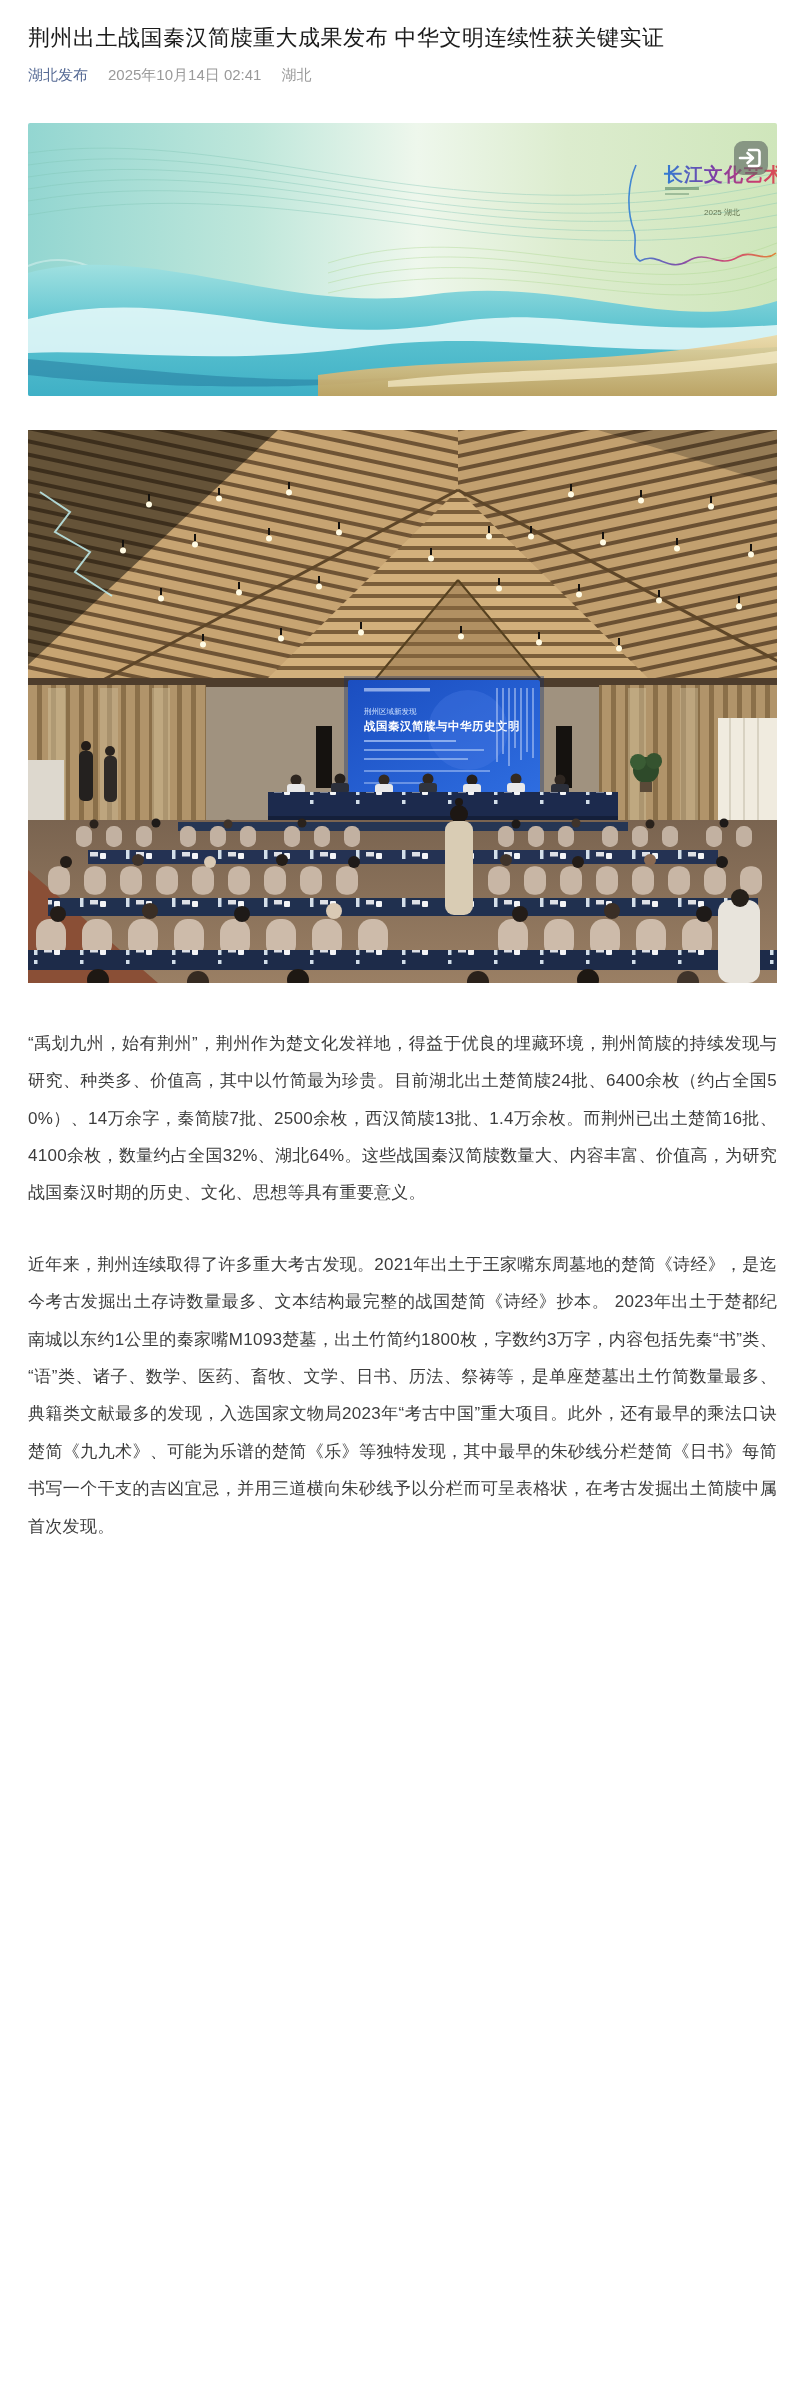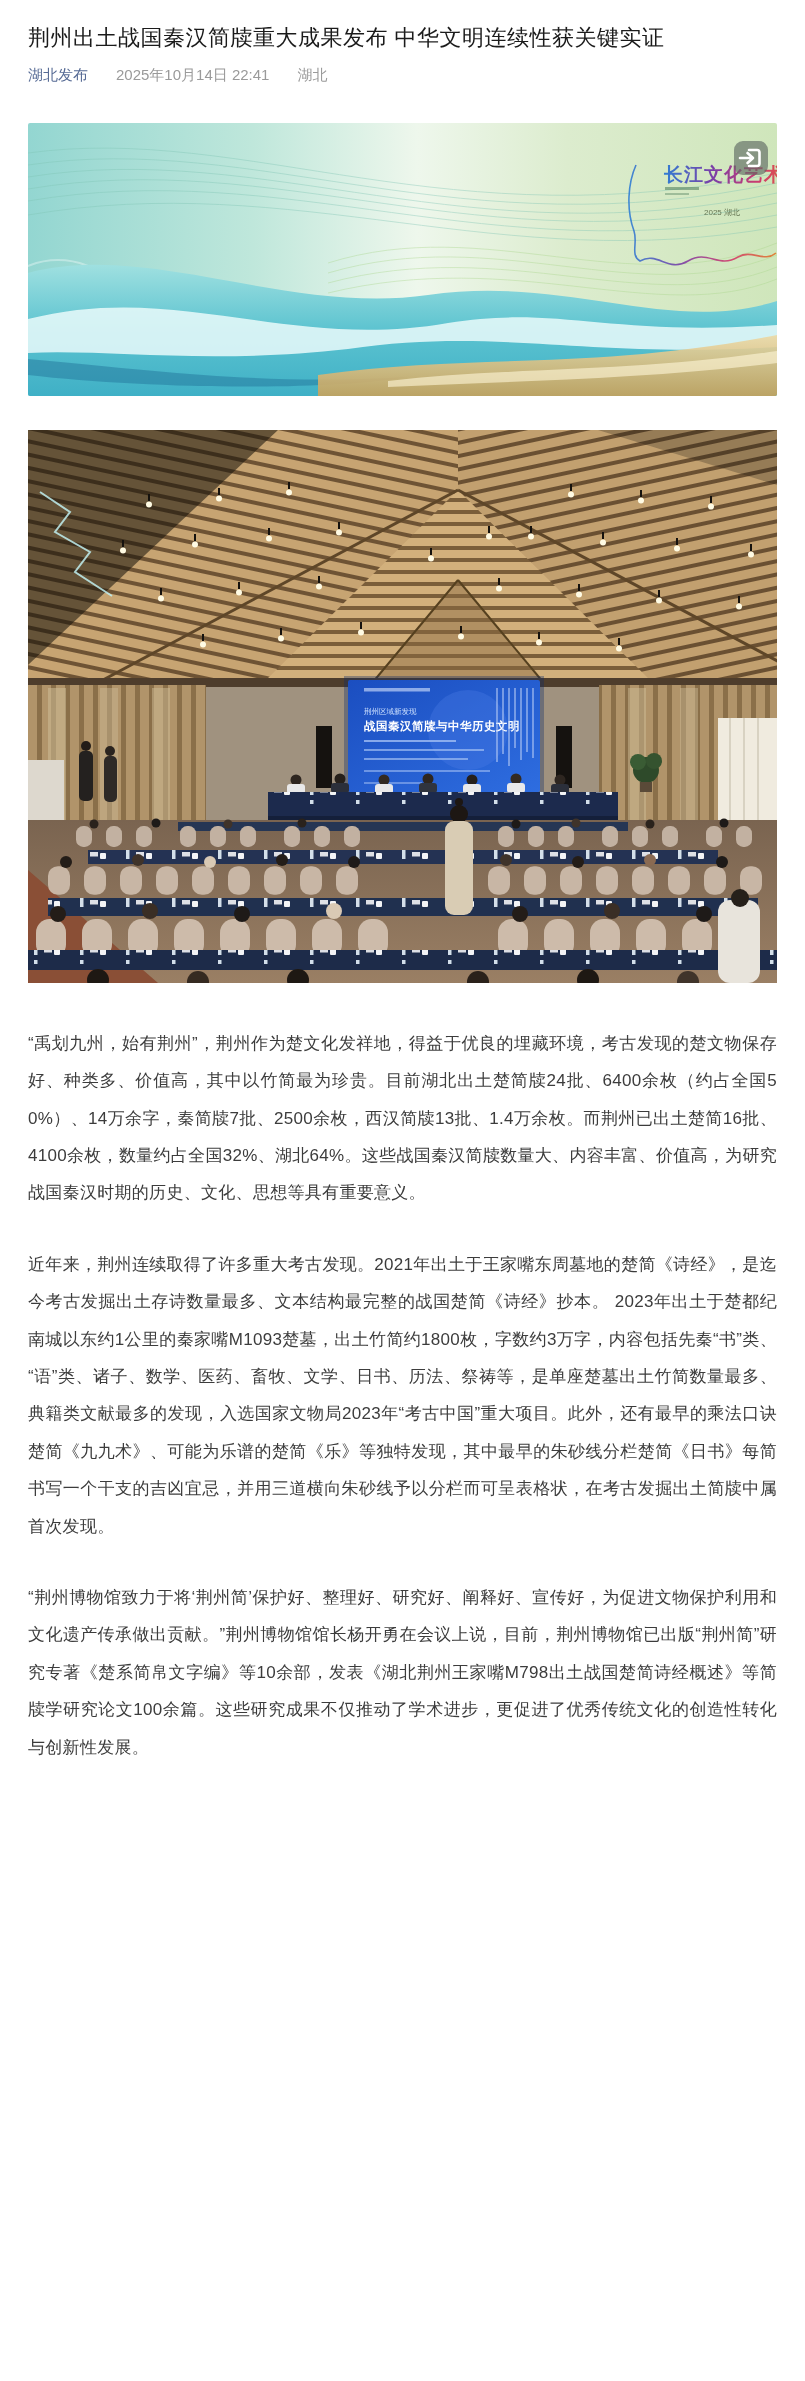--- a/index.html
+++ b/index.html
@@ -6,21 +6,21 @@
   body{
     width:805px;height:2381px;overflow:hidden;background:#ffffff;
     font-family:"Liberation Sans","DejaVu Sans",sans-serif;
     -webkit-font-smoothing:antialiased;
   }
   .content{padding:0 28px;}
   .article-title{
     margin:22px 0 0;font-size:22px;font-weight:400;color:#1b1b1b;
     line-height:1.45;letter-spacing:.5px;
   }
-  .meta{margin-top:12px;font-size:15px;display:flex;align-items:center;gap:28px;}
+  .meta{margin-top:12px;font-size:15px;display:flex;align-items:center;gap:20px;}
   .meta .source{color:#576b95;cursor:pointer;}
   .meta .time,.meta .region{color:#9a9a9a;}
   .banner{
     margin-top:38px;width:749px;height:273px;position:relative;border-radius:2px;
     overflow:hidden;display:block;
   }
   .para{
     margin:34px 0 0;font-size:17px;color:#3c3c3c;line-height:2.2;
     text-align:justify;letter-spacing:.3px;word-break:break-all;
   }
@@ -32,21 +32,21 @@
 </style>
 </head>
 <body>
 
 <div class="content">
 
   <h1 class="article-title">荆州出土战国秦汉简牍重大成果发布 中华文明连续性获关键实证</h1>
 
   <div class="meta">
     <span class="source">湖北发布</span>
-    <span class="time">2025年10月14日 22:41</span>
+    <span class="time">2025年10月14日 02:41</span>
     <span class="region">湖北</span>
   </div>
 
   <div class="banner">
     <svg width="749" height="273" viewBox="0 0 749 273">
       <defs>
         <linearGradient id="bgGrad" x1="0" y1="0" x2="1" y2="0">
           <stop offset="0" stop-color="#93d6d1"></stop>
           <stop offset="0.3" stop-color="#bfe7db"></stop>
           <stop offset="0.52" stop-color="#eef7ec"></stop>
@@ -387,17 +387,16 @@
         <g>
           <circle cx="431" cy="384" r="9" fill="#1d1713"></circle>
           <circle cx="431" cy="372" r="4" fill="#1d1713"></circle>
           <rect x="417" y="391" width="28" height="94" rx="9" fill="#d9ccb4"></rect>
         </g>
       </g>
     </svg>
   </div>
 
 
-  <p class="para p-after-caption">“禹划九州，始有荆州”，荆州作为楚文化发祥地，得益于优良的埋藏环境，考古发现的楚文物保存好、种类多、价值高，其中以竹简最为珍贵。目前湖北出土楚简牍24批、6400余枚（约占全国50%）、14万余字，秦简牍7批、2500余枚，西汉简牍13批、1.4万余枚。而荆州已出土楚简16批、4100余枚，数量约占全国32%、湖北64%。这些战国秦汉简牍数量大、内容丰富、价值高，为研究战国秦汉时期的历史、文化、思想等具有重要意义。</p>
+  <p class="para p-after-caption">“禹划九州，始有荆州”，荆州作为楚文化发祥地，得益于优良的埋藏环境，荆州简牍的持续发现与研究、种类多、价值高，其中以竹简最为珍贵。目前湖北出土楚简牍24批、6400余枚（约占全国50%）、14万余字，秦简牍7批、2500余枚，西汉简牍13批、1.4万余枚。而荆州已出土楚简16批、4100余枚，数量约占全国32%、湖北64%。这些战国秦汉简牍数量大、内容丰富、价值高，为研究战国秦汉时期的历史、文化、思想等具有重要意义。</p>
   <p class="para">近年来，荆州连续取得了许多重大考古发现。2021年出土于王家嘴东周墓地的楚简《诗经》，是迄今考古发掘出土存诗数量最多、文本结构最完整的战国楚简《诗经》抄本。 2023年出土于楚都纪南城以东约1公里的秦家嘴M1093楚墓，出土竹简约1800枚，字数约3万字，内容包括先秦“书”类、“语”类、诸子、数学、医药、畜牧、文学、日书、历法、祭祷等，是单座楚墓出土竹简数量最多、典籍类文献最多的发现，入选国家文物局2023年“考古中国”重大项目。此外，还有最早的乘法口诀楚简《九九术》、可能为乐谱的楚简《乐》等独特发现，其中最早的朱砂线分栏楚简《日书》每简书写一个干支的吉凶宜忌，并用三道横向朱砂线予以分栏而可呈表格状，在考古发掘出土简牍中属首次发现。</p>
-  <p class="para">“荆州博物馆致力于将‘荆州简’保护好、整理好、研究好、阐释好、宣传好，为促进文物保护利用和文化遗产传承做出贡献。”荆州博物馆馆长杨开勇在会议上说，目前，荆州博物馆已出版“荆州简”研究专著《楚系简帛文字编》等10余部，发表《湖北荆州王家嘴M798出土战国楚简诗经概述》等简牍学研究论文100余篇。这些研究成果不仅推动了学术进步，更促进了优秀传统文化的创造性转化与创新性发展。</p>
 
 </div>
 
 </body></html>

